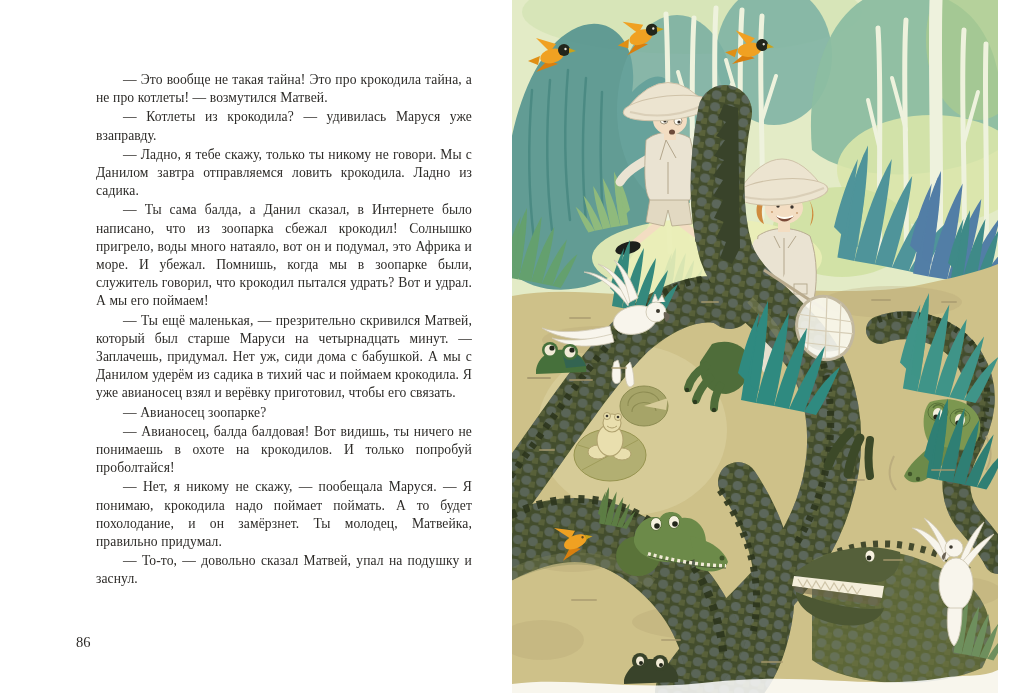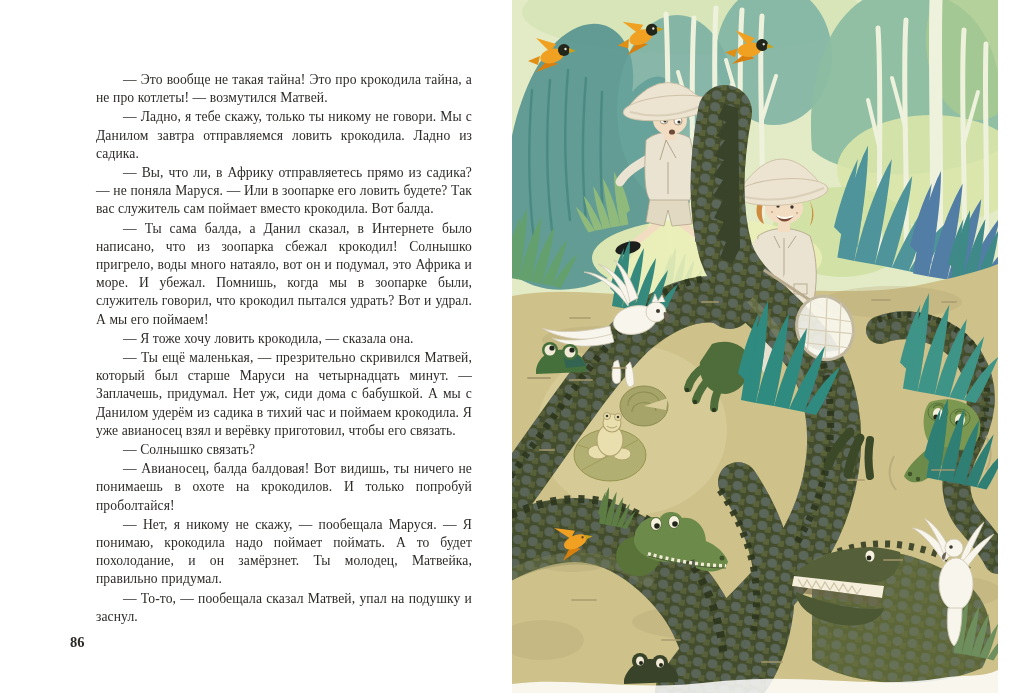--- a/index.html
+++ b/index.html
@@ -9,43 +9,42 @@
     font-family:"Liberation Serif","DejaVu Serif",serif;
   }
   .spread{position:absolute;inset:0;}
   .text-block{
     position:absolute;left:95px;top:70px;width:378px;
     font-size:13.6px;line-height:18.2px;color:var(--ink,#2d2b28);
     text-align:justify;letter-spacing:.1px;
   }
   .text-block p{margin:1px;text-indent:27px;}
   .page-number{
-    position:absolute;left:70px;top:634px;
-    font-size:14.5px;color:var(--ink,#2d2b28);font-weight:bold;
+    position:absolute;left:76px;top:634px;
+    font-size:14.5px;color:var(--ink,#2d2b28);
   }
   .illustration{position:absolute;left:512px;top:0;width:486px;height:693px;}
   svg{display:block;}
 </style>
 </head>
 <body>
 
 <div class="spread">
 
   <div>
     <div class="text-block">
         <p>— Это вообще не такая тайна! Это про крокодила тайна, а не про котлеты! — возмутился Матвей.</p>
+        <p>— Котлеты из крокодила? — удивилась Маруся уже взаправду.</p>
         <p>— Ладно, я тебе скажу, только ты никому не говори. Мы с Данилом завтра отправляемся ловить крокодила. Ладно из садика.</p>
-        <p>— Вы, что ли, в Африку отправляетесь прямо из садика? — не поняла Маруся. — Или в зоопарке его ловить будете? Так вас служитель сам поймает вместо крокодила. Вот балда.</p>
         <p>— Ты сама балда, а Данил сказал, в Интернете было написано, что из зоопарка сбежал крокодил! Солнышко пригрело, воды много натаяло, вот он и подумал, это Африка и море. И убежал. Помнишь, когда мы в зоопарке были, служитель говорил, что крокодил пытался удрать? Вот и удрал. А мы его поймаем!</p>
-        <p>— Я тоже хочу ловить крокодила, — сказала она.</p>
         <p>— Ты ещё маленькая, — презрительно скривился Матвей, который был старше Маруси на четырнадцать минут. — Заплачешь, придумал. Нет уж, сиди дома с бабушкой. А мы с Данилом удерём из садика в тихий час и поймаем крокодила. Я уже авианосец взял и верёвку приготовил, чтобы его связать.</p>
-        <p>— Солнышко связать?</p>
+        <p>— Авианосец зоопарке?</p>
         <p>— Авианосец, балда балдовая! Вот видишь, ты ничего не понимаешь в охоте на крокодилов. И только попробуй проболтайся!</p>
         <p>— Нет, я никому не скажу, — пообещала Маруся. — Я понимаю, крокодила надо поймает поймать. А то будет похолодание, и он замёрзнет. Ты молодец, Матвейка, правильно придумал.</p>
-        <p>— То-то, — пообещала сказал Матвей, упал на подушку и заснул.</p>
+        <p>— То-то, — довольно сказал Матвей, упал на подушку и заснул.</p>
       </div>
     <div class="page-number">86</div>
   </div>
 
   <div class="illustration">
     <svg viewBox="0 0 486 693" width="486" height="693" role="img" aria-label="Watercolor illustration: two children in pith helmets and safari suits at the edge of a jungle swamp full of intertwined crocodiles; one boy holds a butterfly net; white cockatoos, orange birds, frogs and lily pads dot the khaki water.">
       <defs>
         <pattern id="scales" width="15" height="12" patternUnits="userSpaceOnUse" patternTransform="rotate(8)">
           <rect x="1" y="1" width="10" height="9" rx="4.5" fill="#7b8793" opacity=".75"></rect>
           <rect x="9" y="6" width="9" height="8" rx="4" fill="#777c4b" opacity=".75"></rect>

